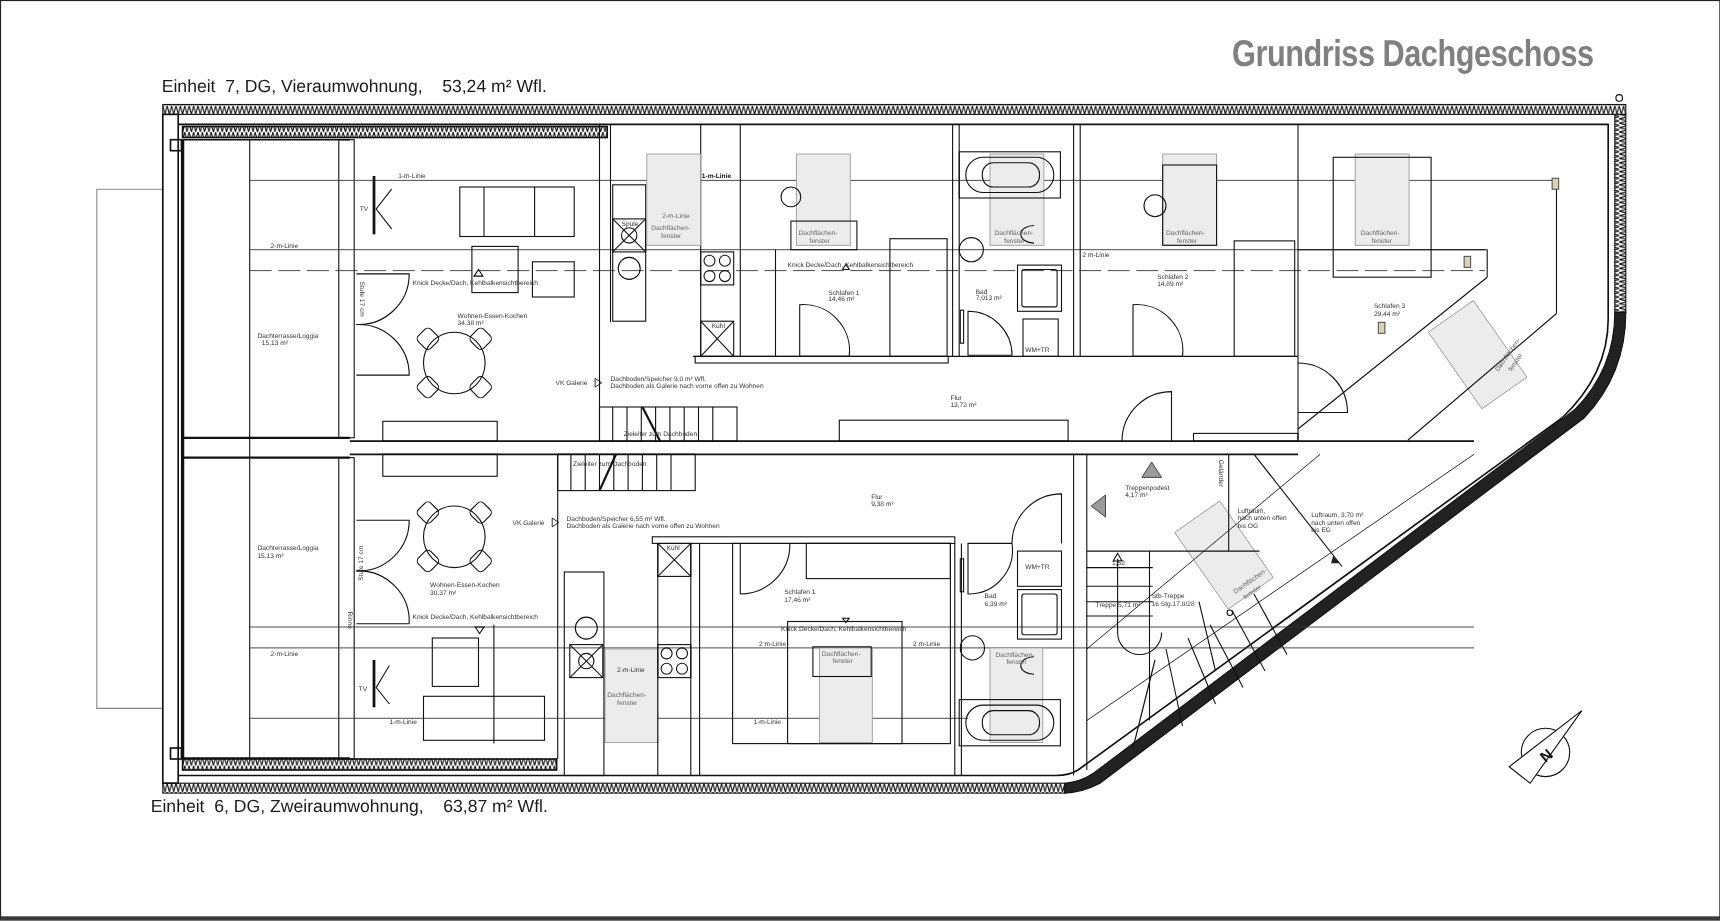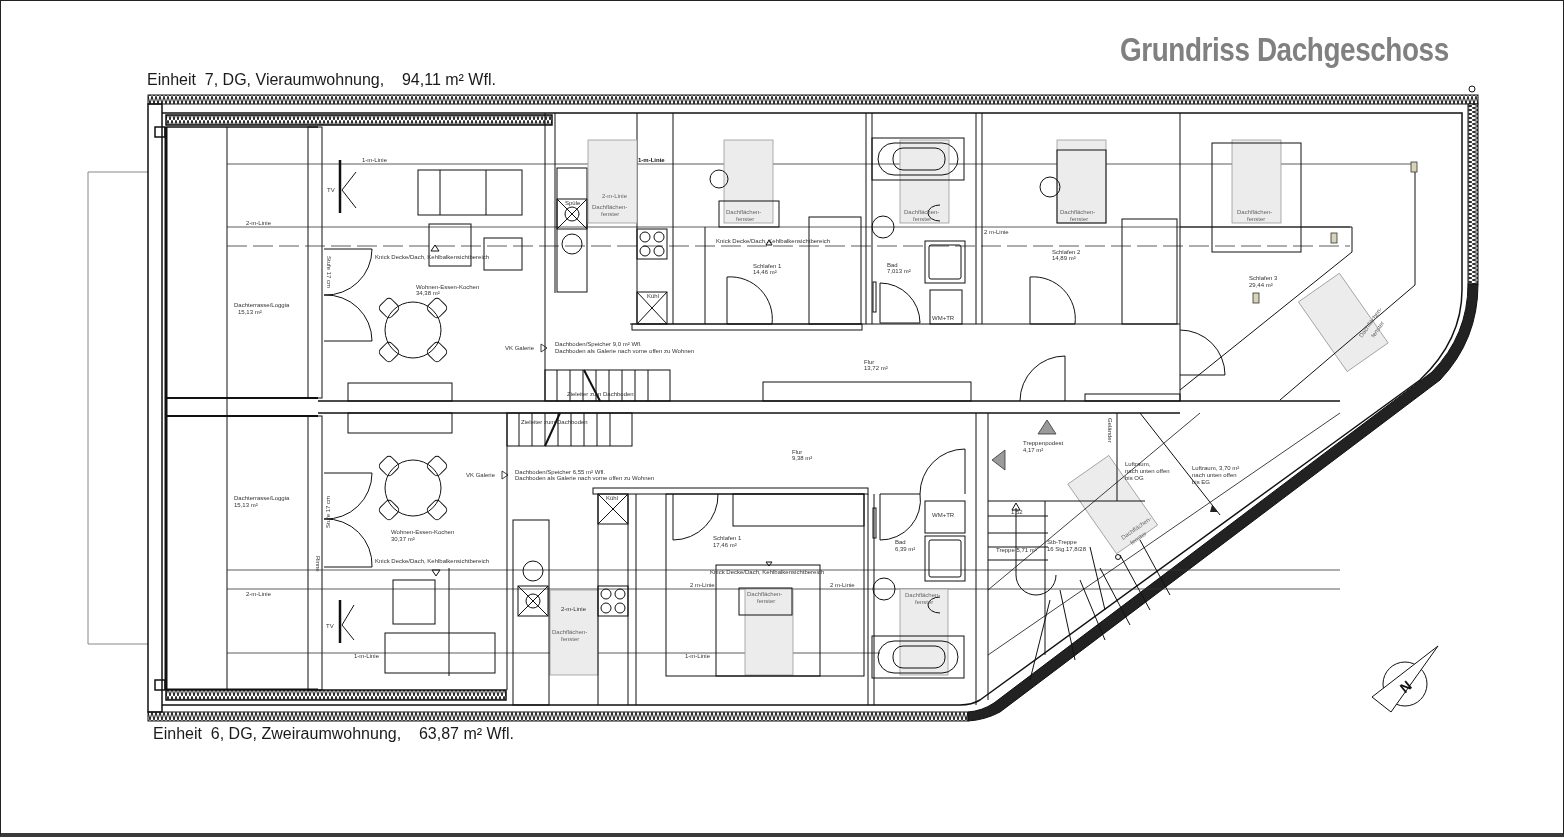--- a/index.html
+++ b/index.html
@@ -1,33 +1,33 @@
 <!DOCTYPE html>
 <html><head>
 <meta charset="utf-8">
 <style>
   html, body { margin: 0; padding: 0; background: #ffffff; }
   body { width: 1564px; height: 838px; position: relative; overflow: hidden; font-family: "Liberation Sans", sans-serif; }
   .frame { position: absolute; left: 0; top: 0; width: 1562px; height: 832px; border: 1px solid #222; border-bottom: 4px solid #3a3a3a; box-sizing: content-box; }
   .title { position: absolute; left: 1120px; top: 30px; font-family: "Liberation Sans", sans-serif; font-weight: bold; font-size: 34px; color: #808080; letter-spacing: -0.5px; transform: scaleX(0.82); transform-origin: left top; }
   .unit-label { position: absolute; font-size: 16px; color: #1a1a1a; white-space: pre; }
   .unit-top { left: 147px; top: 71px; }
-  .unit-bottom { left: 153px; top: 725px; text-align: right; }
+  .unit-bottom { left: 137px; top: 725px; text-align: right; }
   svg.plan { position: absolute; left: 0; top: 0; }
   .t { font-family: "Liberation Sans", sans-serif; font-size: 6px; fill: #333; }
   .tg { font-family: "Liberation Sans", sans-serif; font-size: 6px; fill: #666; }
   .tb { font-family: "Liberation Sans", sans-serif; font-size: 6px; fill: #111; font-weight: bold; }
 </style>
 </head>
 <body>
 
 <div class="frame"></div>
 
 <div class="title">Grundriss Dachgeschoss</div>
-<div class="unit-label unit-top">Einheit  7, DG, Vieraumwohnung,    94,11 m² Wfl.</div>
+<div class="unit-label unit-top">Einheit  7, DG, Vieraumwohnung,    53,24 m² Wfl.</div>
 <div class="unit-label unit-bottom">Einheit  6, DG, Zweiraumwohnung,    63,87 m² Wfl.</div>
 
 <svg class="plan" width="1564" height="838" viewBox="0 0 1564 838">
   <defs>
     <pattern id="hatch" width="4" height="8" patternUnits="userSpaceOnUse">
       <rect width="4" height="8" fill="#fff"></rect>
       <path d="M0 0 L2 8 L4 0" stroke="#111" stroke-width="1" fill="none"></path>
     </pattern>
     <pattern id="hatchV" width="8" height="4" patternUnits="userSpaceOnUse">
       <rect width="8" height="4" fill="#fff"></rect>

